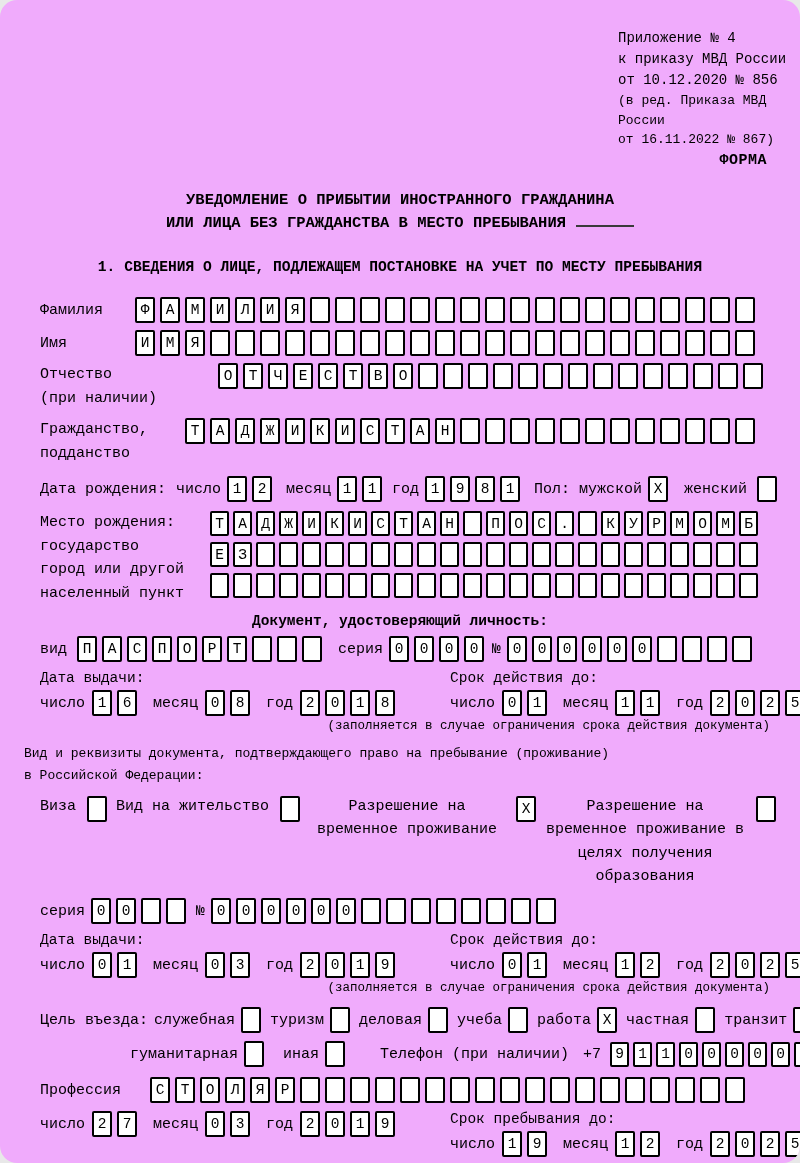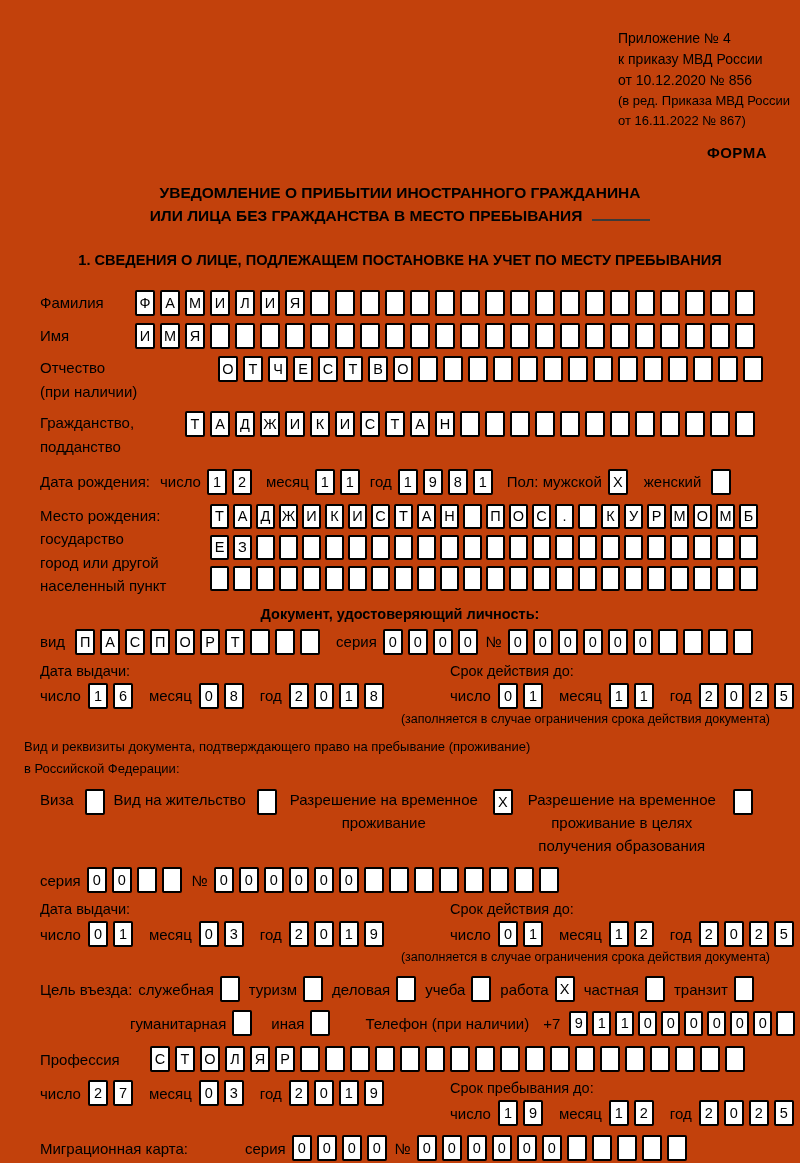--- a/index.html
+++ b/index.html
@@ -2,30 +2,31 @@
 <html><head>
 <meta charset="utf-8">
 <style>
   * { box-sizing: border-box; margin: 0; padding: 0; }
   html, body { background: #e8e8e8; }
   body { display: block; }
   .page {
     position: relative;
     width: 800px; height: 1163px;
     margin: 0 auto;
-    background: #c2410c;
+    background: #f0abfc;
     color: #000;
-    font-family: Liberation Sans, sans-serif;
+    font-family: Liberation Mono, monospace;
     font-size: 15px;
     overflow: hidden;
+    border-radius: 17px;
   }
   
   .appendix { margin: 28px 0 0 618px; font-size: 14px; line-height: 1.5; }
   .appendix .edition { font-size: 13px; }
-  .forma { margin-top: 14px; padding-right: 33px; text-align: right; font-weight: bold; font-size: 15px; letter-spacing: .5px; }
+  .forma { margin-top: 2px; padding-right: 33px; text-align: right; font-weight: bold; font-size: 15px; letter-spacing: .5px; }
   .title { margin-top: 20px; text-align: center; font-weight: bold; font-size: 15.5px; line-height: 1.5; }
   .title-underline { display: inline-block; width: 58px; border-bottom: 2px solid #3a3a3a; margin-left: 10px; }
   .sec-heading { margin-top: 24px; text-align: center; font-weight: bold; font-size: 14.6px; }
 
   
   .cells { display: inline-flex; gap: 5px; flex: 0 0 auto; }
   .cell {
     width: 20px; height: 26px; flex: 0 0 auto;
     border: 2px solid #000; border-radius: 2px;
     display: inline-flex; align-items: center; justify-content: center;

